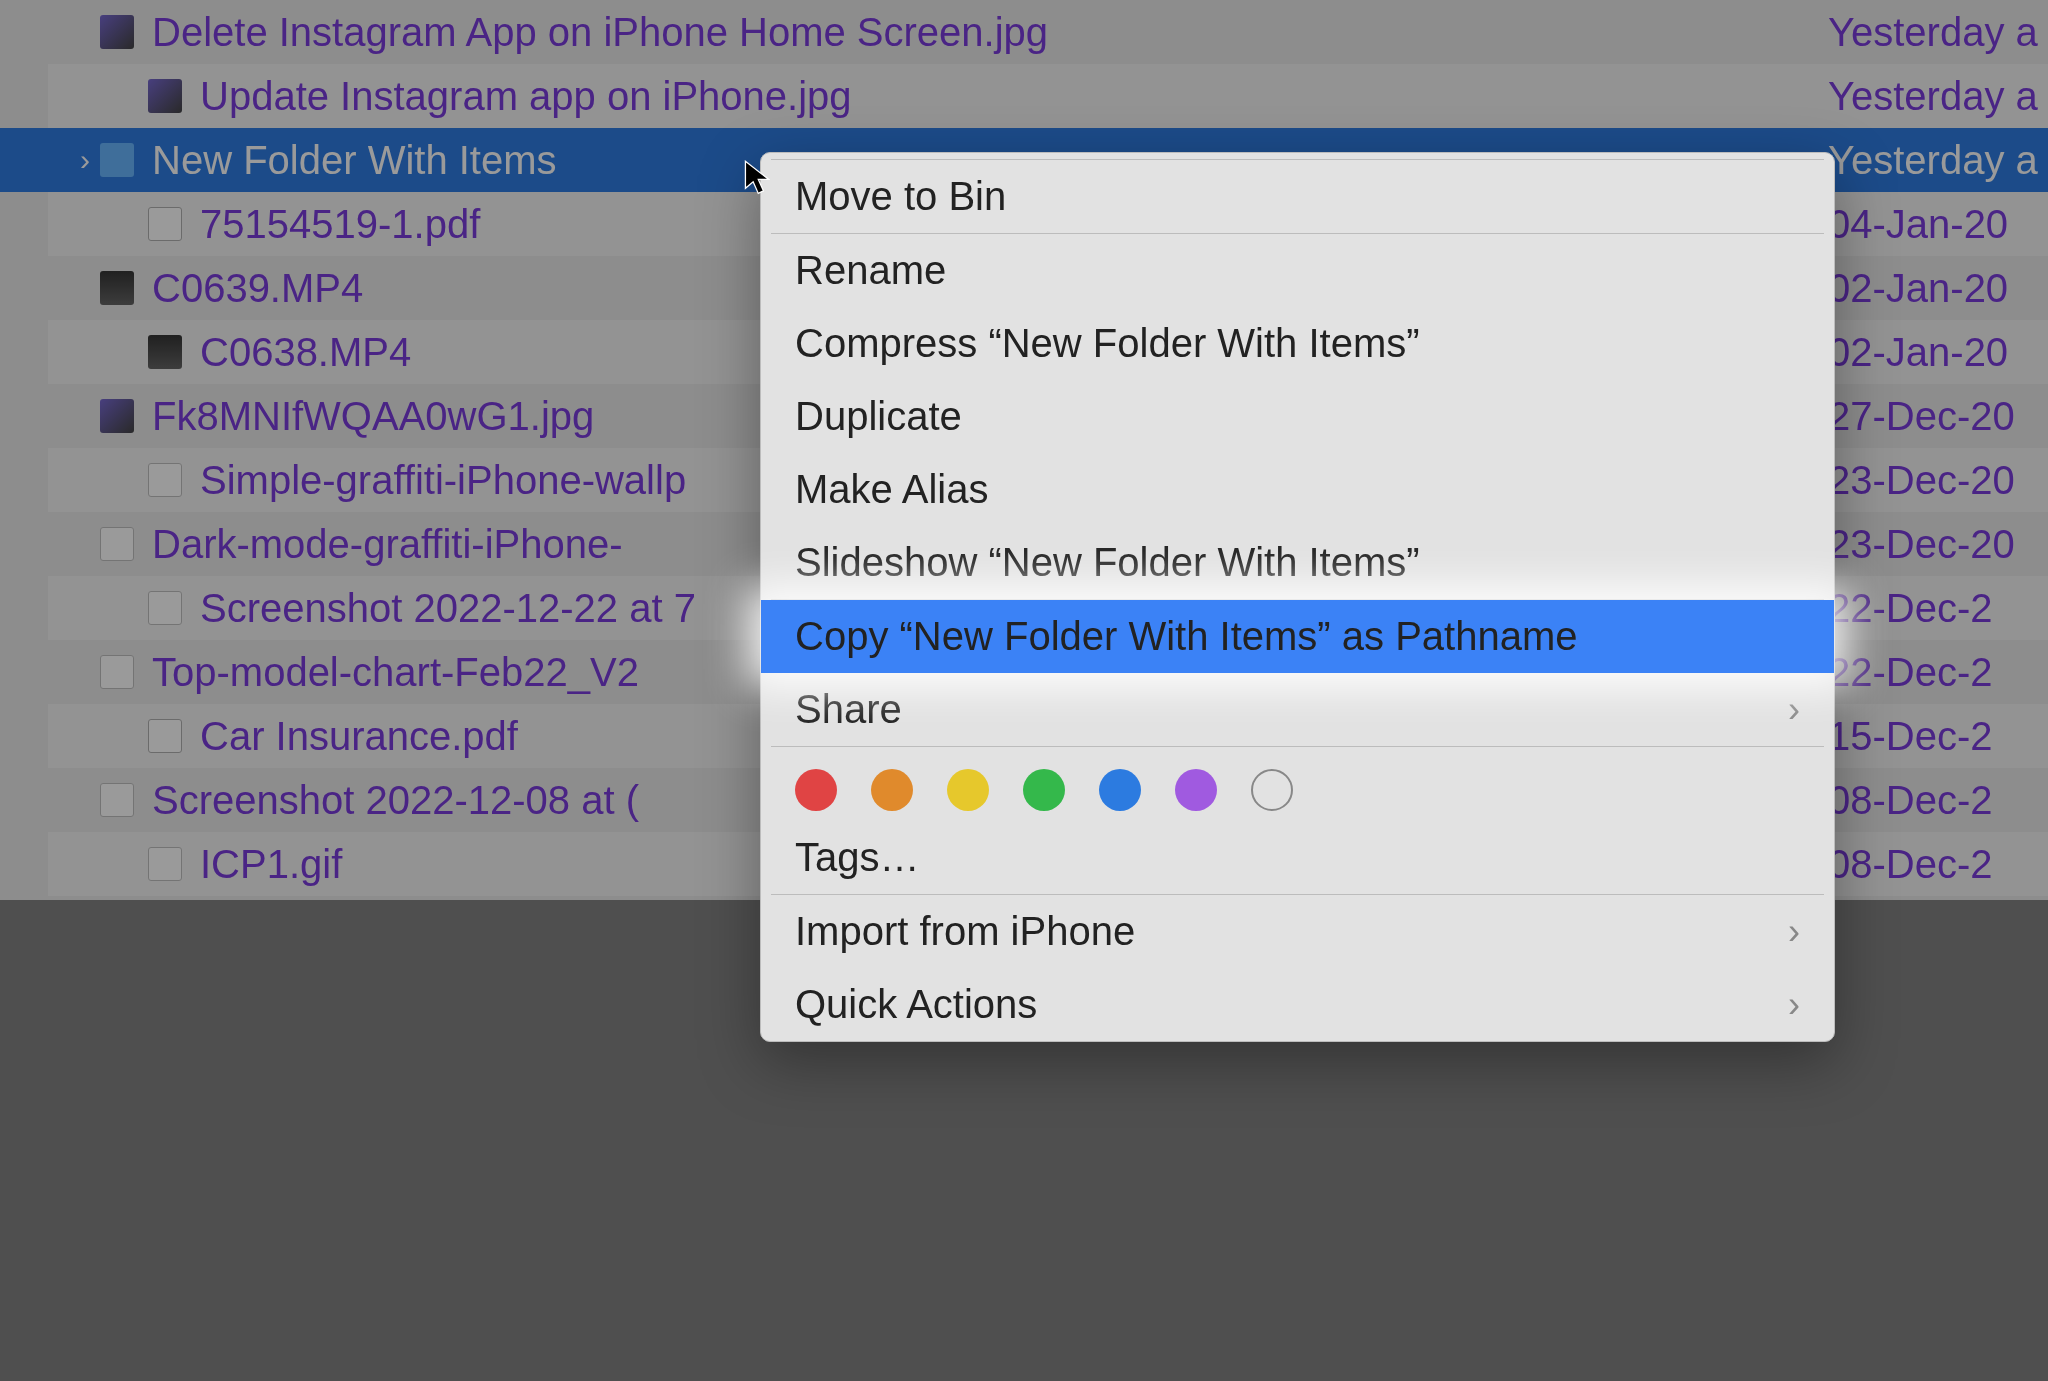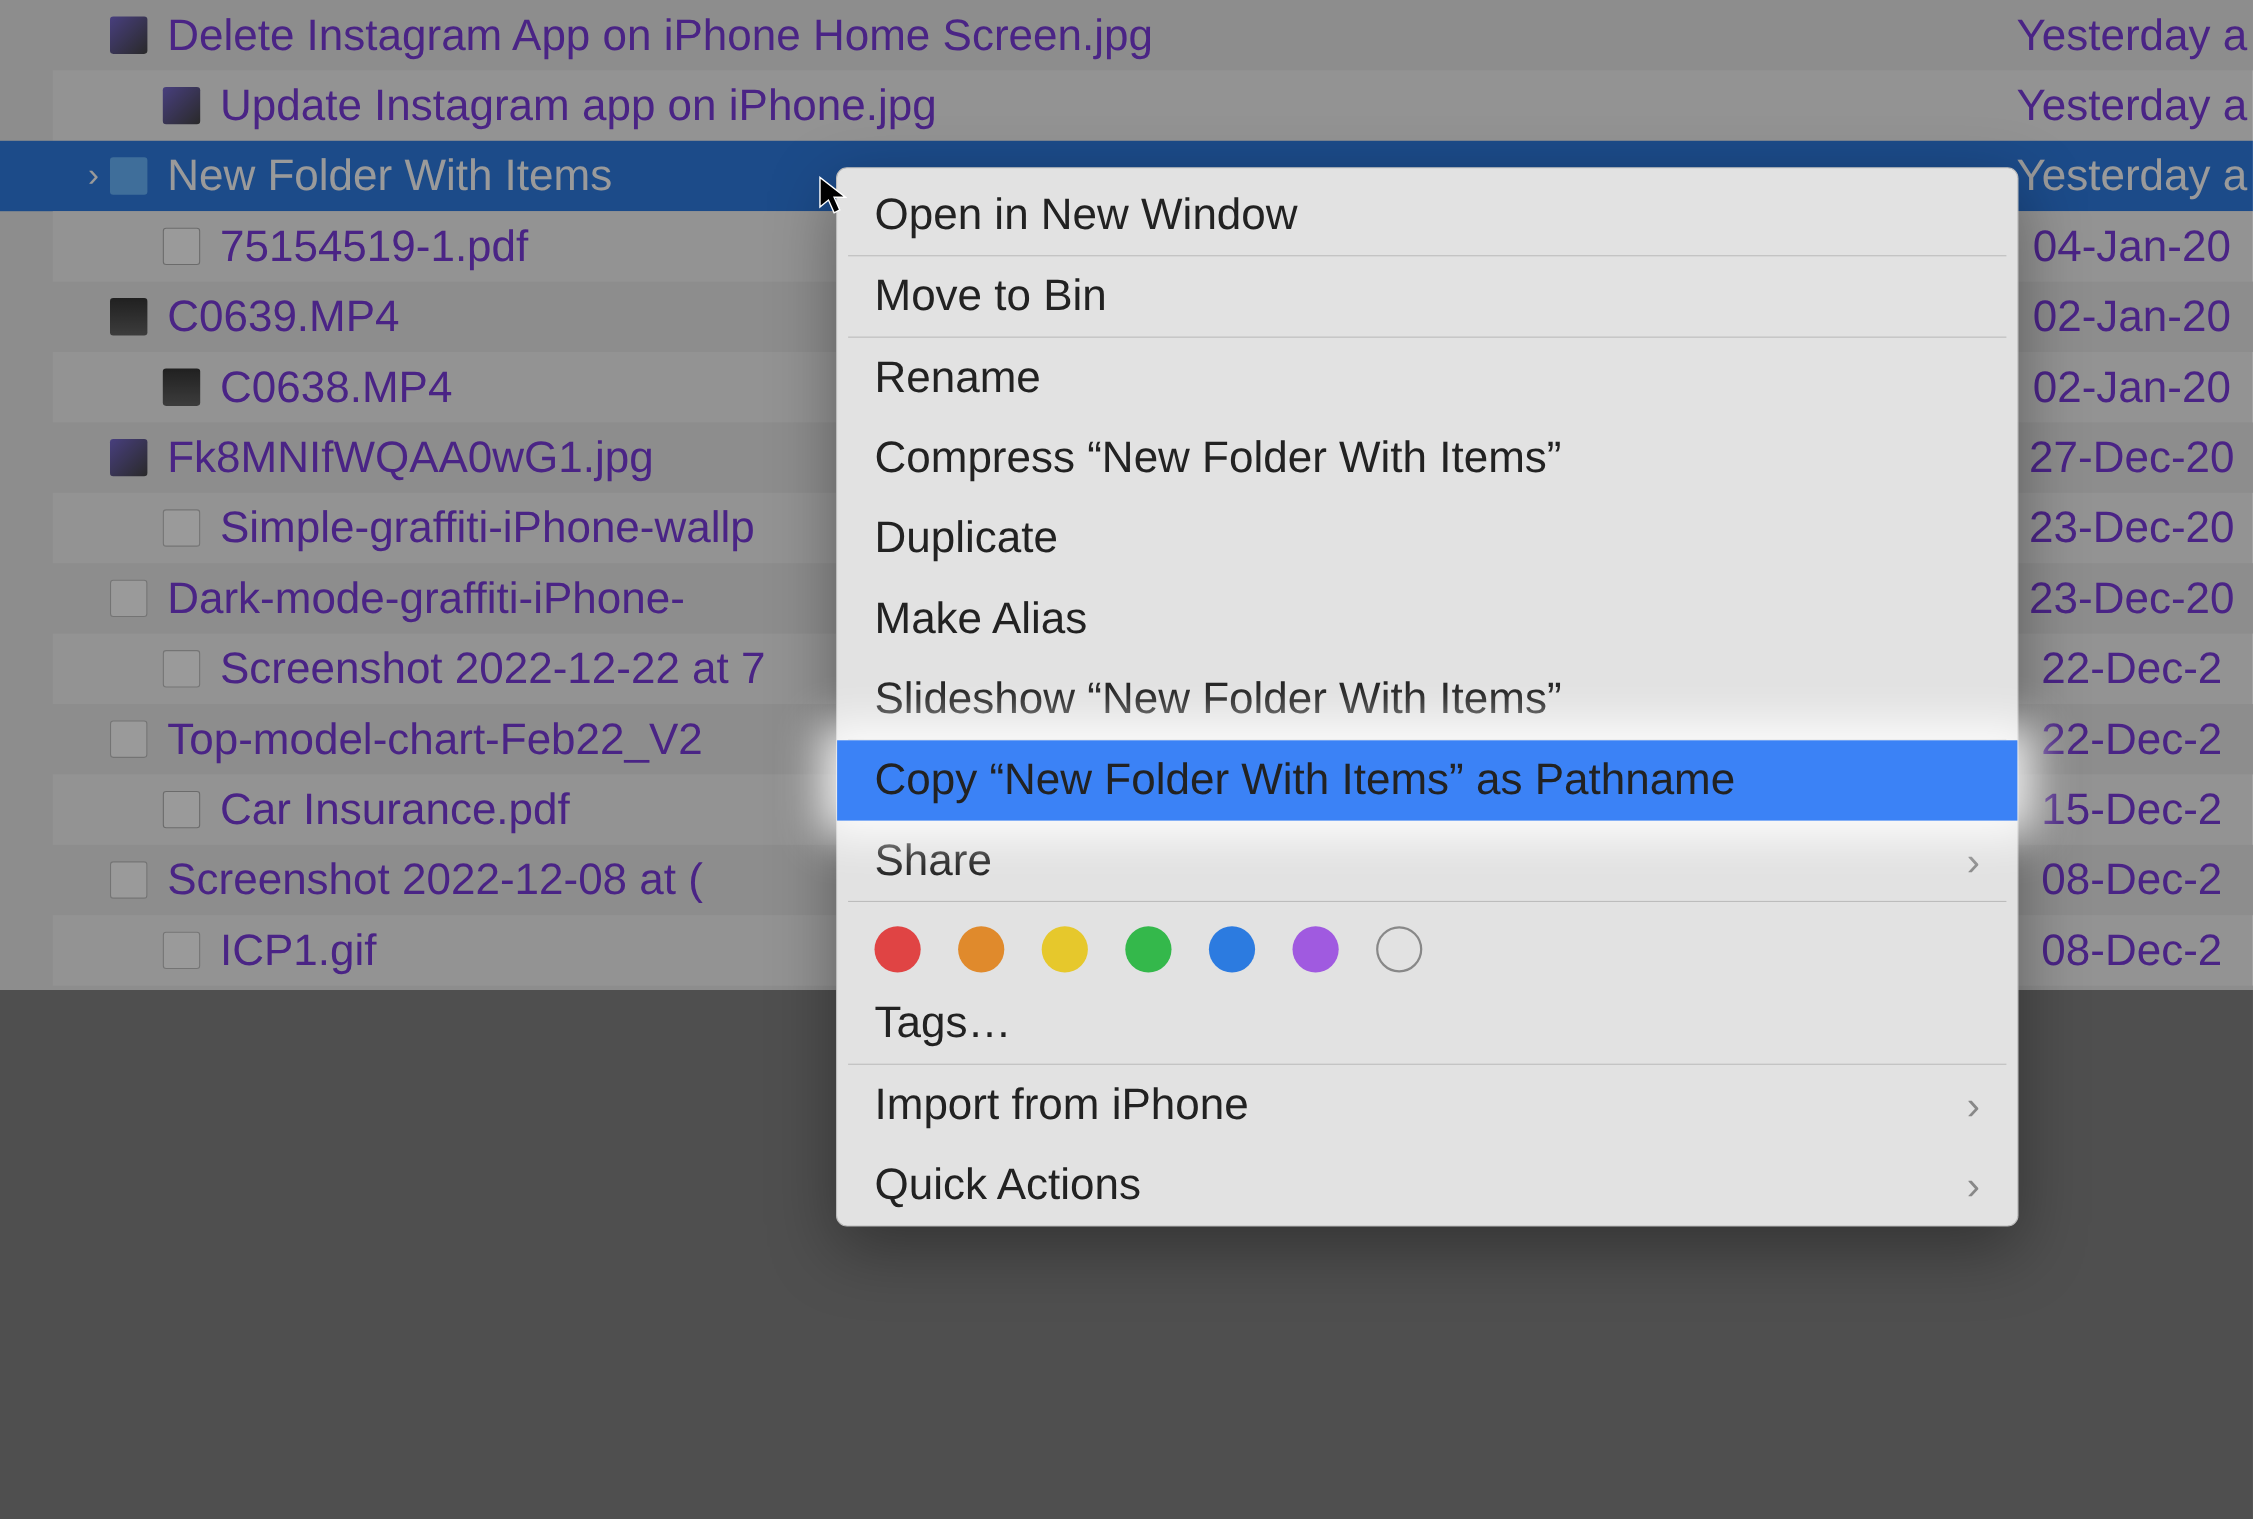--- a/index.html
+++ b/index.html
@@ -69,21 +69,21 @@
   .icon.generic { background:#fff; border:1px solid #bbb; }
   .filename {
     flex: 1;
     overflow: hidden;
     text-overflow: ellipsis;
   }
   .date-col {
     position: absolute;
     right: 0;
     width: 230px;
-    text-align: center;
+    text-align: left;
     padding-left: 10px;
   }
   .desktop-below {
     position:absolute;
     top: 900px;
     left:0; right:0; bottom:0;
     background:#777;
   }
 
   
@@ -247,23 +247,20 @@
         <span class="filename">ICP1.gif</span>
         <span class="date-col">08-Dec-2</span>
       </div>
     </div>
 </div>
 <div class="desktop-below"></div>
 
 <div class="overlay"></div>
 
 <div class="ctx">
-  <div class="mi">
-      <span>Open in New Window</span>
-    </div>
   <div class="sep"></div>
   <div class="mi">
       <span>Move to Bin</span>
     </div>
   <div class="sep"></div>
   <div class="mi">
       <span>Rename</span>
     </div>
   <div class="mi">
       <span>Compress “New Folder With Items”</span>

